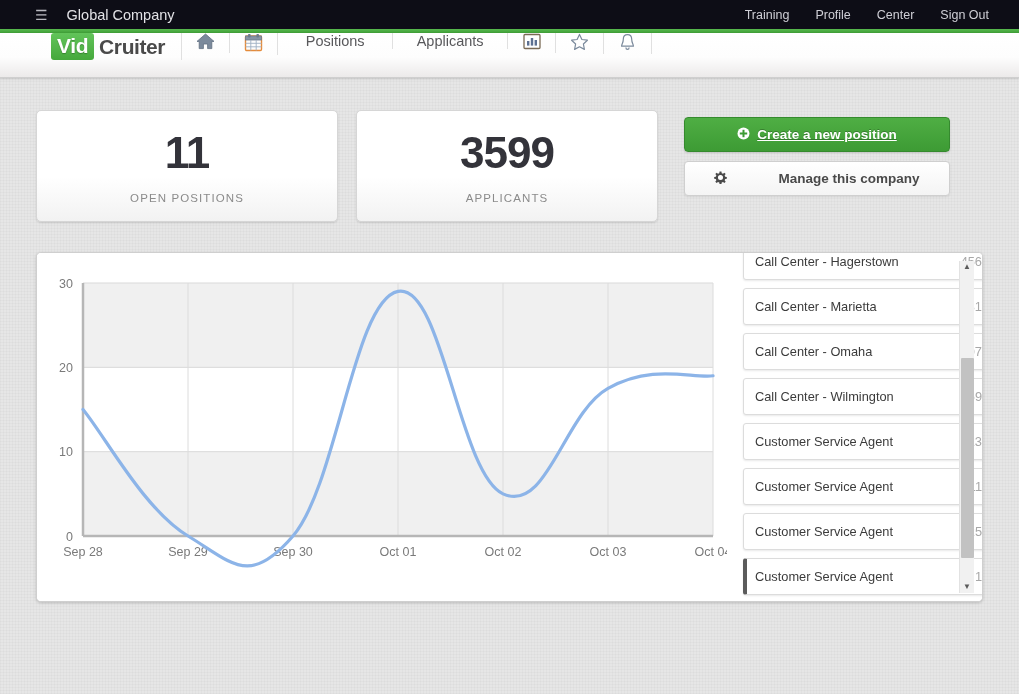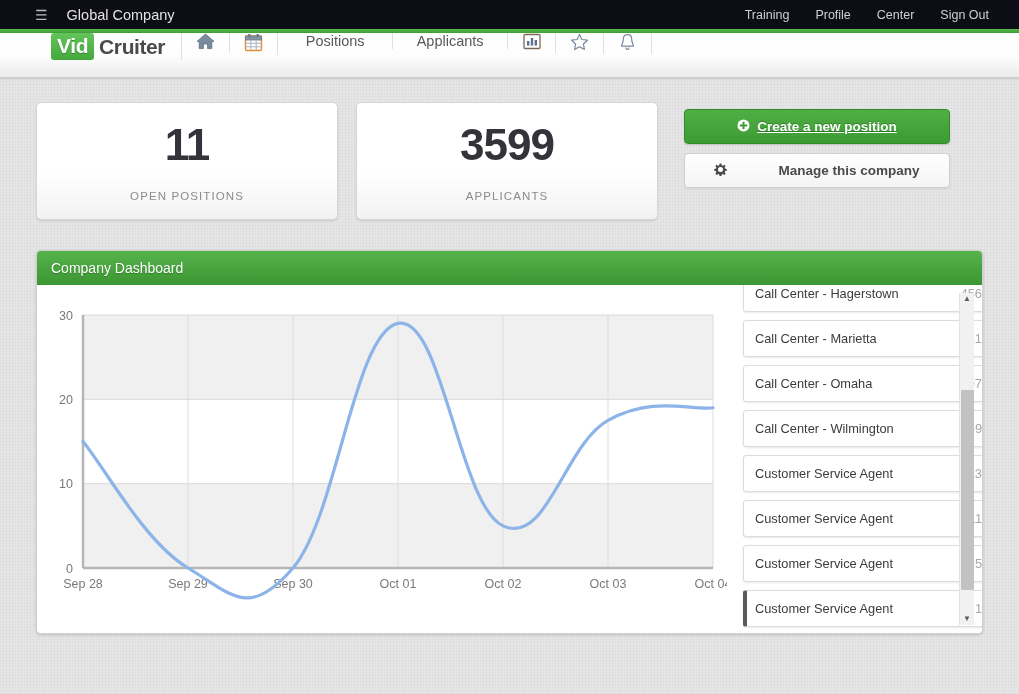--- a/index.html
+++ b/index.html
@@ -79,35 +79,35 @@
   }
   .search-box input::placeholder { color: #a6a6a6; }
   .gear-btn {
     border-left: 1px solid #ddd; padding: 0 10px; color: #5a5a5a; font-size: 14px;
     height: 100%; display: flex; align-items: center; cursor: pointer;
   }
 
   
   .content { padding: 0 36px; }
 
-  .stats-row { display: flex; align-items: flex-start; padding-top: 24px; }
+  .stats-row { display: flex; align-items: flex-start; padding-top: 32px; }
   .stat-card {
     background: linear-gradient(to bottom,#ffffff 0%,#ffffff 60%,#f2f2f2 100%);
     border: 1px solid #d6d6d6; border-radius: 5px;
     box-shadow: 0 1px 2px rgba(0,0,0,0.12);
     text-align: center; padding: 20px 0 17px 0;
   }
   .stat-card.a { width: 302px; }
   .stat-card.b { width: 302px; margin-left: 18px; }
   .stat-num {
     font-size: 44px; font-weight: bold; color: #33333a; line-height: 1;
     letter-spacing: -1px;
   }
   .stat-label {
-    margin-top: 23px; font-size: 11.5px; color: #8b8b8b; letter-spacing: 1.1px;
+    margin-top: 17px; font-size: 11.5px; color: #8b8b8b; letter-spacing: 1.1px;
   }
   .btn-col { margin-left: 26px; display: flex; flex-direction: column; width: 266px; padding-top: 7px; }
   .btn {
     height: 35px; border-radius: 4px; font-size: 13.5px; font-weight: bold;
     display: flex; align-items: center; justify-content: center; cursor: pointer;
   }
   .btn-green {
     background: linear-gradient(to bottom,#4fae44 0%,#3d9b34 100%);
     border: 1px solid #358a2e; color: #fff;
     text-shadow: 0 -1px 0 rgba(0,0,0,0.25);
@@ -273,23 +273,20 @@
             <path d="M7.5 4.6 A2.9 2.9 0 1 0 7.5 10.4 A2.9 2.9 0 1 0 7.5 4.6 Z M6.4 0.6 h2.2 l.3 1.9 1.5 .6 1.5-1.2 1.6 1.6 -1.2 1.5 .6 1.5 1.9 .3 v2.2 l-1.9 .3 -.6 1.5 1.2 1.5 -1.6 1.6 -1.5-1.2 -1.5 .6 -.3 1.9 h-2.2 l-.3-1.9 -1.5-.6 -1.5 1.2 -1.6-1.6 1.2-1.5 -.6-1.5 -1.9-.3 v-2.2 l1.9-.3 .6-1.5 -1.2-1.5 1.6-1.6 1.5 1.2 1.5-.6 Z" fill="#4a4a4a"></path>
             <circle cx="7.5" cy="7.5" r="2.4" fill="#fff"></circle>
           </svg>
         </span>
         <span>Manage this company</span>
       </div>
     </div>
   </div>
 
   <div class="panel">
-    <div class="panel-head">
-      <span>Company Dashboard</span>
-    </div>
     <div class="panel-body">
 
       <div class="chart-area">
         <svg id="chart-svg" width="690" height="320" viewBox="0 0 690 320">
             <rect x="46" y="12" width="630" height="84.33333333333334" fill="#f0f0f0"></rect>
             <rect x="46" y="180.66666666666669" width="630" height="84.33333333333331" fill="#f0f0f0"></rect>
             <line x1="46" y1="265" x2="676" y2="265" stroke="#d9d9d9" stroke-width="1"></line>
             <line x1="46" y1="180.66666666666669" x2="676" y2="180.66666666666669" stroke="#d9d9d9" stroke-width="1"></line>
             <line x1="46" y1="96.33333333333334" x2="676" y2="96.33333333333334" stroke="#d9d9d9" stroke-width="1"></line>
             <line x1="46" y1="12" x2="676" y2="12" stroke="#d9d9d9" stroke-width="1"></line>

